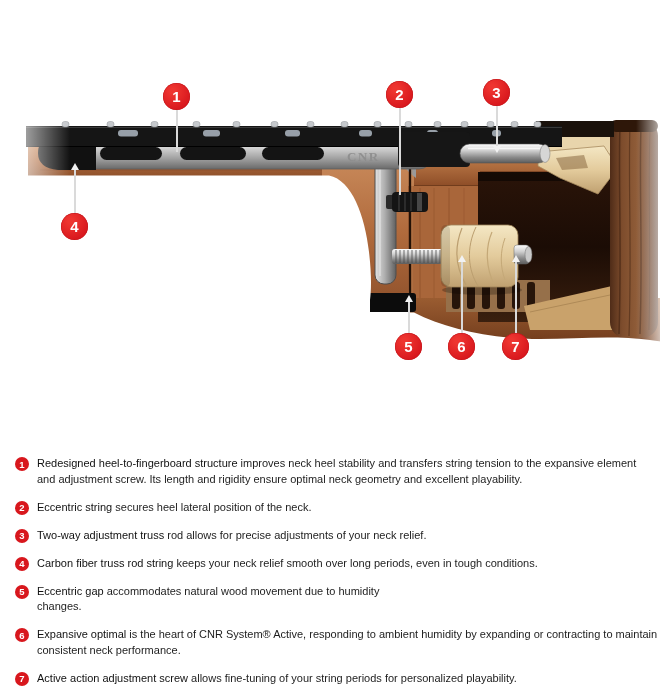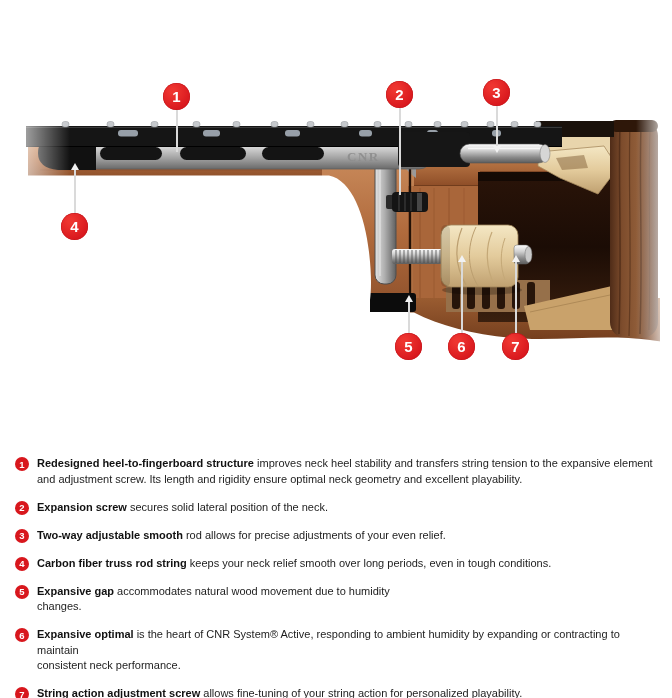--- a/index.html
+++ b/index.html
@@ -13,21 +13,21 @@
   .lead{position:absolute;width:2px;background:#dadada;}
   .arr-up{position:absolute;width:0;height:0;border-left:4px solid transparent;
     border-right:4px solid transparent;border-bottom:7px solid #f2f2f2;}
   .arr-down{position:absolute;width:0;height:0;border-left:4px solid transparent;
     border-right:4px solid transparent;border-top:7px solid #f2f2f2;}
   .legend{position:absolute;left:15px;top:456px;width:645px;}
   .item{position:relative;padding-left:22px;margin-bottom:12.5px;}
   .bullet{position:absolute;left:0;top:1px;width:14px;height:14px;border-radius:50%;background:#d8171d;
     color:#fff;font-size:9.5px;font-weight:bold;display:flex;align-items:center;justify-content:center;}
   .txt{margin:0;font-size:11px;line-height:15.5px;color:#1d1d1d;}
-  .txt b{font-weight:bold;color:#111;}
+  .txt b{font-weight:normal;color:#111;}
   .rest{white-space:pre-line;}
 </style>
 </head>
 <body>
 
 <div class="stage">
 
 <svg width="672" height="455" viewBox="0 0 672 455">
   <defs>
     <linearGradient id="gMetal" x1="0" y1="0" x2="0" y2="1">
@@ -282,37 +282,37 @@
 </div>
 
 <div class="legend">
   <div class="item">
     <span class="bullet">1</span>
     <p class="txt"><b>Redesigned heel-to-fingerboard structure</b><span class="rest"> improves neck heel stability and transfers string tension to the expansive element
 and adjustment screw. Its length and rigidity ensure optimal neck geometry and excellent playability.</span></p>
   </div>
   <div class="item">
     <span class="bullet">2</span>
-    <p class="txt"><b>Expansion screw</b><span class="rest"> secures solid lateral position of the neck.</span></p>
+    <p class="txt"><b>Eccentric string</b><span class="rest"> secures heel lateral position of the neck.</span></p>
   </div>
   <div class="item">
     <span class="bullet">3</span>
-    <p class="txt"><b>Two-way adjustable smooth</b><span class="rest"> rod allows for precise adjustments of your even relief.</span></p>
+    <p class="txt"><b>Two-way adjustment truss</b><span class="rest"> rod allows for precise adjustments of your neck relief.</span></p>
   </div>
   <div class="item">
     <span class="bullet">4</span>
     <p class="txt"><b>Carbon fiber truss rod string</b><span class="rest"> keeps your neck relief smooth over long periods, even in tough conditions.</span></p>
   </div>
   <div class="item">
     <span class="bullet">5</span>
-    <p class="txt"><b>Expansive gap</b><span class="rest"> accommodates natural wood movement due to humidity
+    <p class="txt"><b>Eccentric gap</b><span class="rest"> accommodates natural wood movement due to humidity
 changes.</span></p>
   </div>
   <div class="item">
     <span class="bullet">6</span>
     <p class="txt"><b>Expansive optimal</b><span class="rest"> is the heart of CNR System® Active, responding to ambient humidity by expanding or contracting to maintain
 consistent neck performance.</span></p>
   </div>
   <div class="item">
     <span class="bullet">7</span>
-    <p class="txt"><b>String action adjustment screw</b><span class="rest"> allows fine-tuning of your string action for personalized playability.</span></p>
+    <p class="txt"><b>Active action adjustment screw</b><span class="rest"> allows fine-tuning of your string periods for personalized playability.</span></p>
   </div>
 </div>
 
 </body></html>

